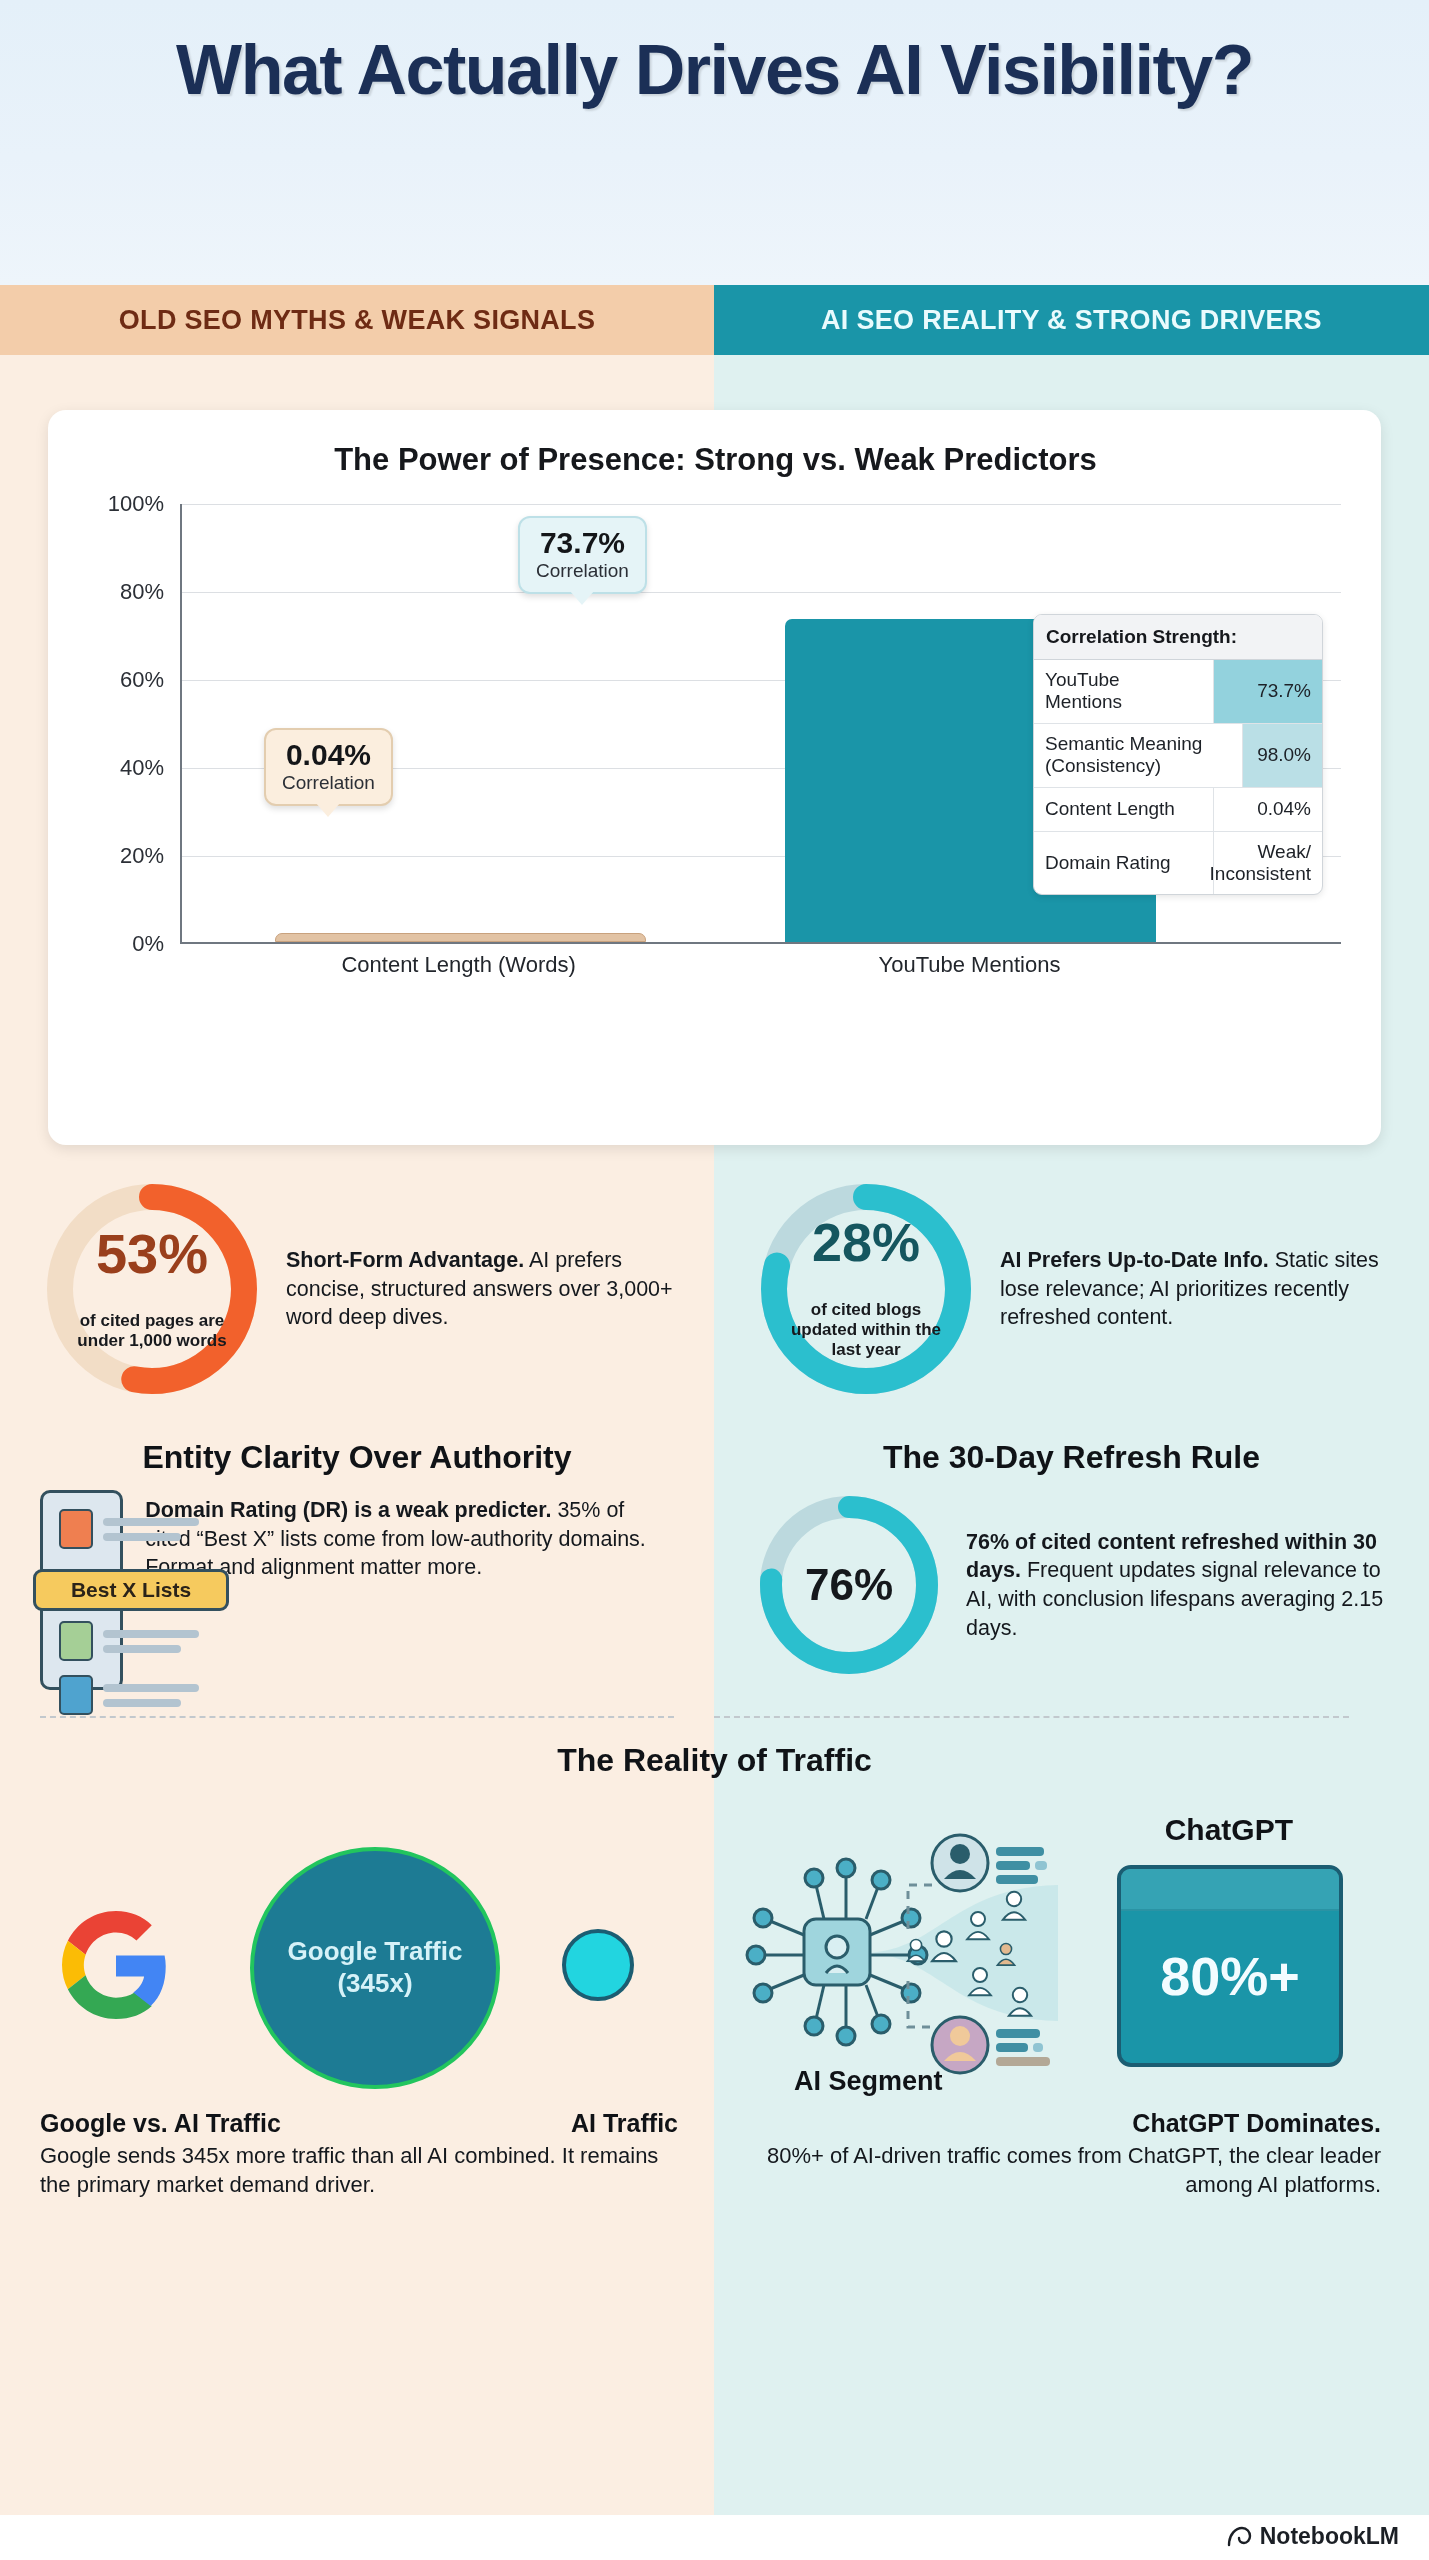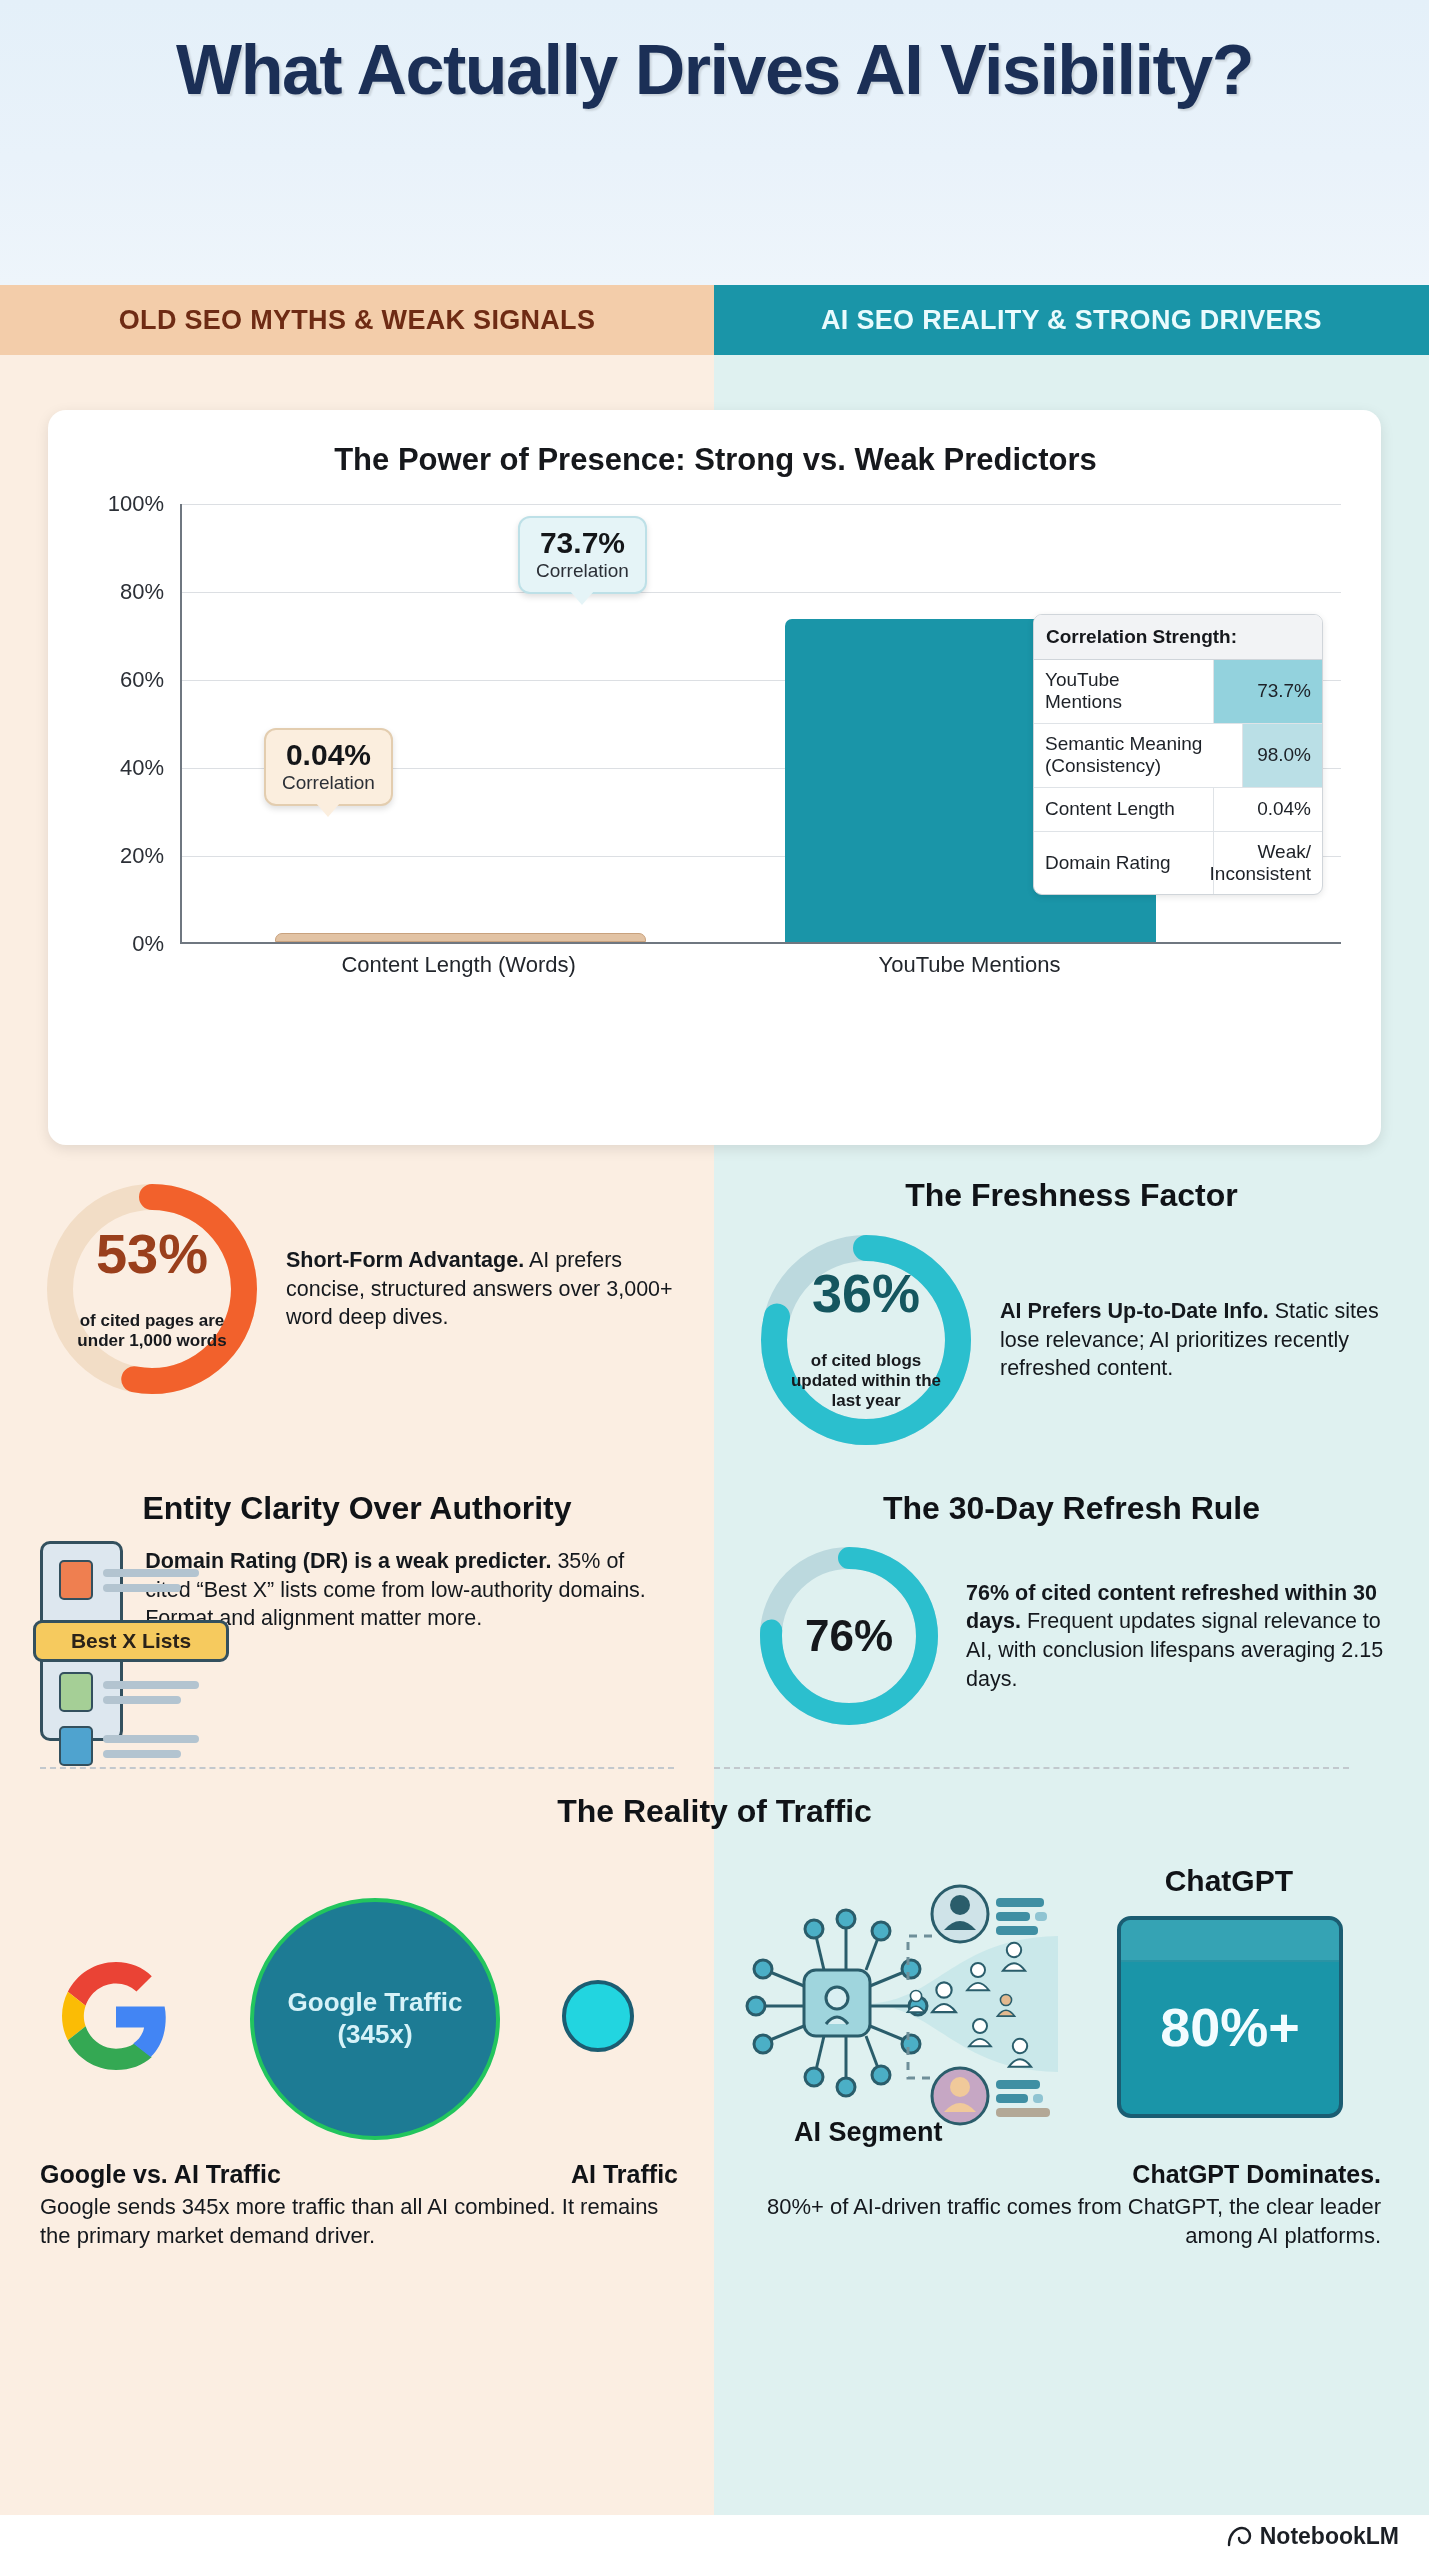--- a/index.html
+++ b/index.html
@@ -383,29 +383,28 @@
           </div>
         </div>
         <div class="panel-text">
           <b>Short-Form Advantage.</b>
           <span>AI prefers concise, structured answers over 3,000+ word deep dives.</span>
         </div>
       </div>
     </div>
 
     <div class="col right">
-      <div class="panel-title">The Freshness Factor</div>
       <div class="panel-row">
         <div class="donut" style="width:224px;height:224px;">
           <svg width="224" height="224" viewBox="0 0 224 224">
             <circle cx="112" cy="112" r="92" fill="none" stroke="#bcd9de" stroke-width="26"></circle>
             <circle cx="112" cy="112" r="92" fill="none" stroke="#2bbfce" stroke-width="26" stroke-linecap="round" stroke-dasharray="456.6 121.7" transform="rotate(-90 112 112)"></circle>
           </svg>
           <div class="donut-center">
-            <div class="donut-pct" style="font-size:54px;color:#15565f;">36%</div>
+            <div class="donut-pct" style="font-size:54px;color:#15565f;">28%</div>
             <div class="donut-cap" style="font-size:17px;color:#17191d;margin-top:3px;">of cited blogs updated within the last year</div>
           </div>
         </div>
         <div class="panel-text">
           <b>AI Prefers Up-to-Date Info.</b>
           <span>Static sites lose relevance; AI prioritizes recently refreshed content.</span>
         </div>
       </div>
     </div>
   </div>

